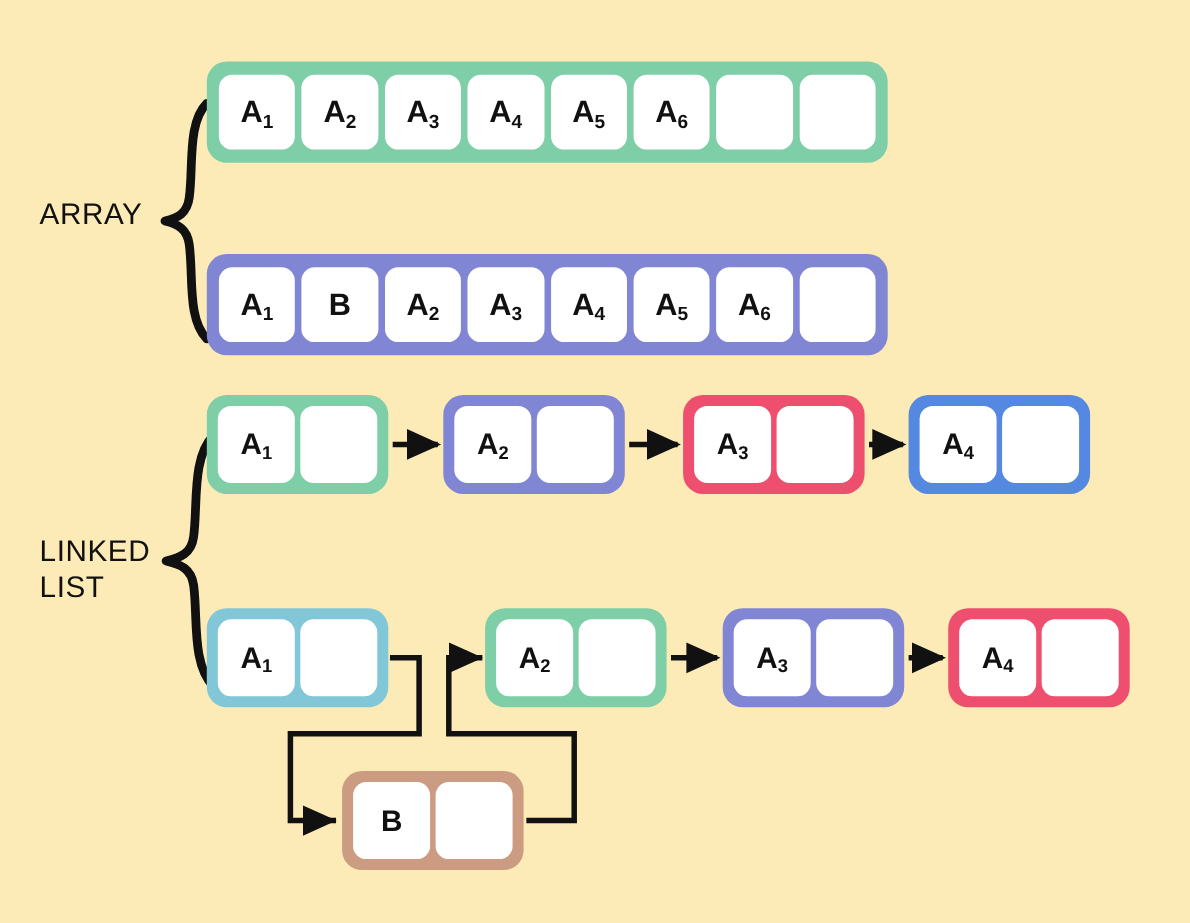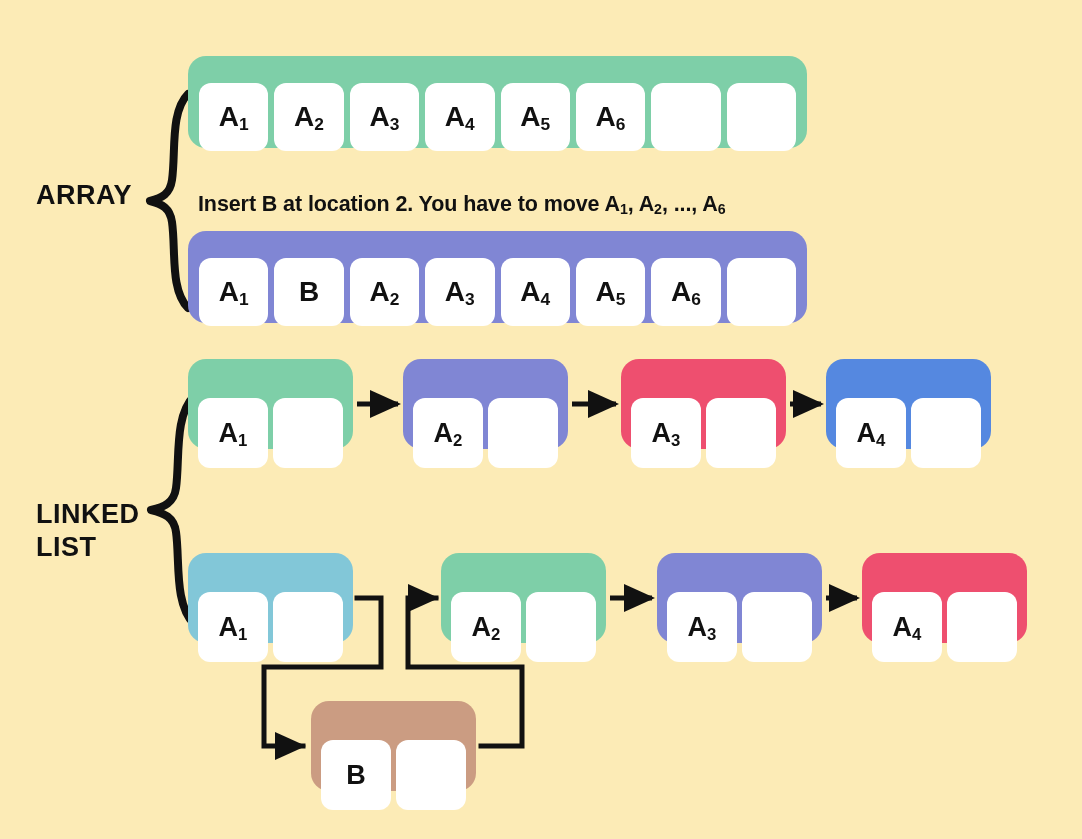--- a/index.html
+++ b/index.html
@@ -17,29 +17,29 @@
   #stage {
     position: absolute;
     left: 0; top: 0;
     width: 1082px;
     height: 839px;
   }
 
   
   .section-label {
     position: absolute;
-    font-weight: bold;
+    font-weight: normal;
     font-size: 27px;
     letter-spacing: 0.5px;
     color: #111111;
     line-height: 1.22;
     white-space: pre-line;
   }
   #label-array  { left: 36px; top: 179px; }
-  #label-linked { left: 36px; top: 485px; margin-top: 13px; }
+  #label-linked { left: 36px; top: 485px; }
 
   
   .brace-svg { position: absolute; }
 
   
   .caption {
     position: absolute;
     font-size: 21.5px;
     font-weight: bold;
     color: #111111;
@@ -79,21 +79,20 @@
     flex: 1 1 0;
     height: 100%;
     background: #FFFFFF;
     border-radius: 12px;
     display: flex;
     align-items: center;
     justify-content: center;
     font-weight: bold;
     font-size: 28px;
     color: #111111;
-    margin-top: 29px;
   }
   .cell sub {
     font-size: 0.62em;
     vertical-align: baseline;
     position: relative;
     bottom: -0.26em;
   }
 
   
   .node {
@@ -159,23 +158,20 @@
     <div class="cell">
         <span>A<sub>5</sub></span>
       </div>
     <div class="cell">
         <span>A<sub>6</sub></span>
       </div>
     <div class="cell"></div>
     <div class="cell"></div>
   </div>
 
-  <div class="caption" id="caption-array">
-    <span>Insert B at location 2. You have to move A<sub>1</sub>, A<sub>2</sub>, ..., A<sub>6</sub></span>
-  </div>
 
   <div class="array-row" id="array-after">
     <div class="cell">
         <span>A<sub>1</sub></span>
       </div>
     <div class="cell">
         <span>B</span>
       </div>
     <div class="cell">
         <span>A<sub>2</sub></span>

